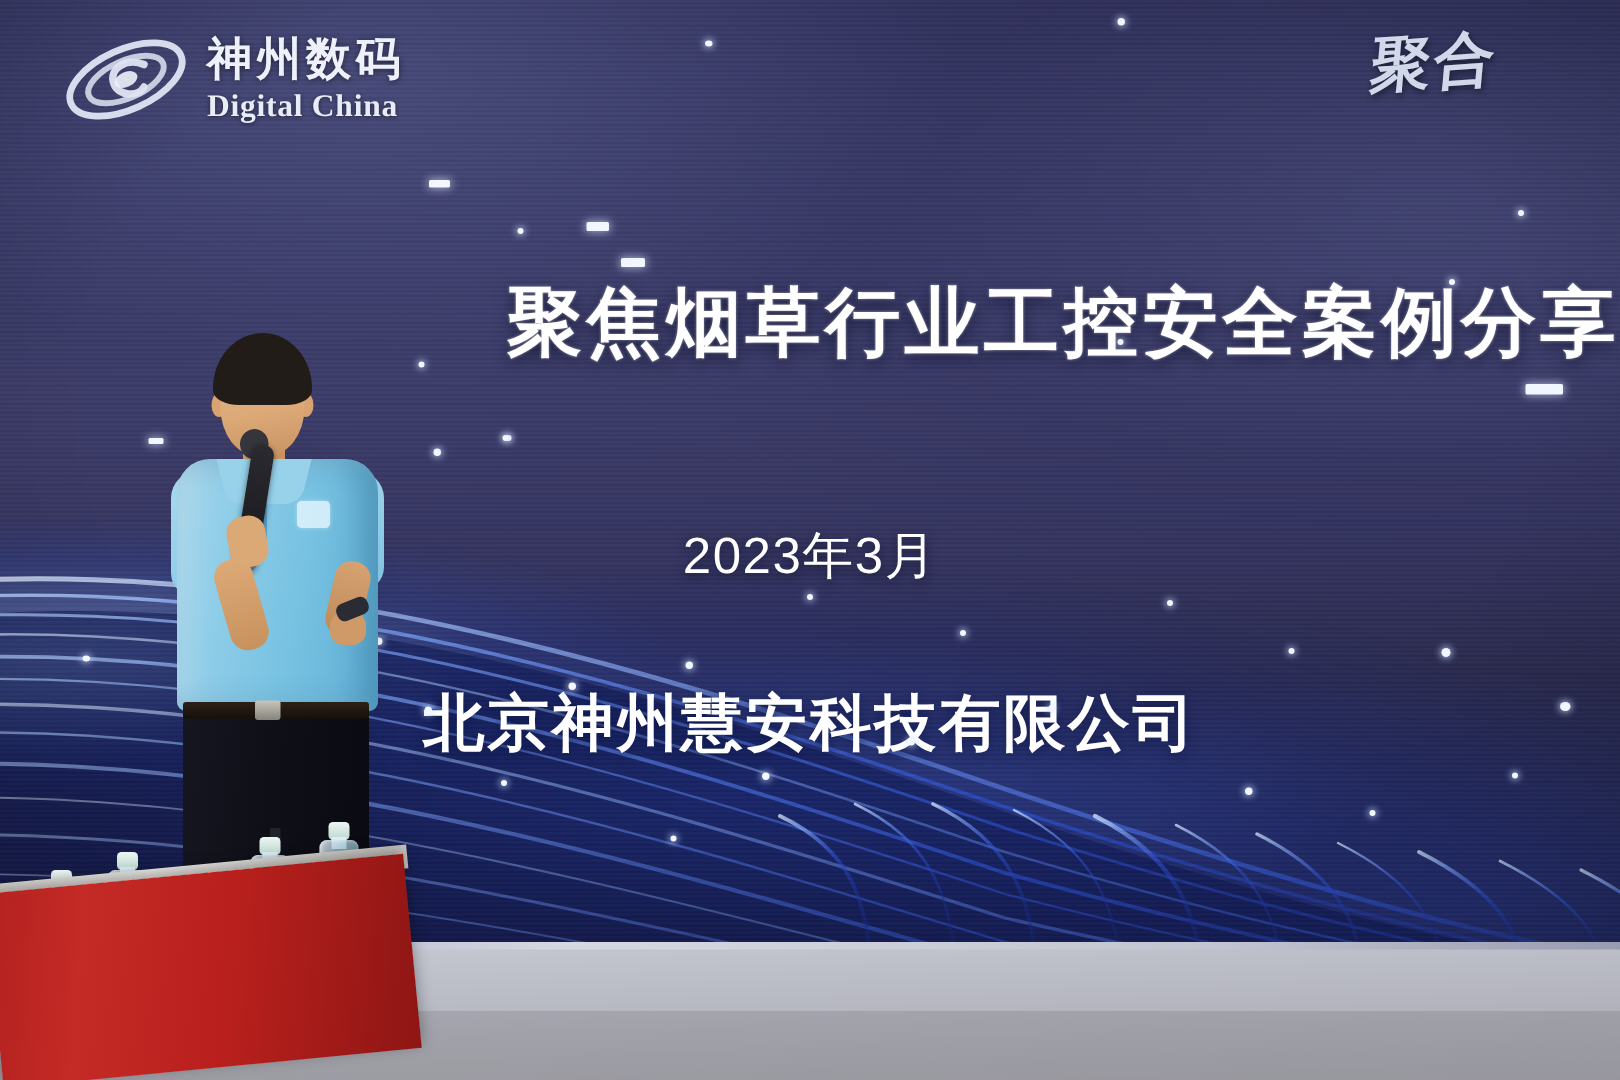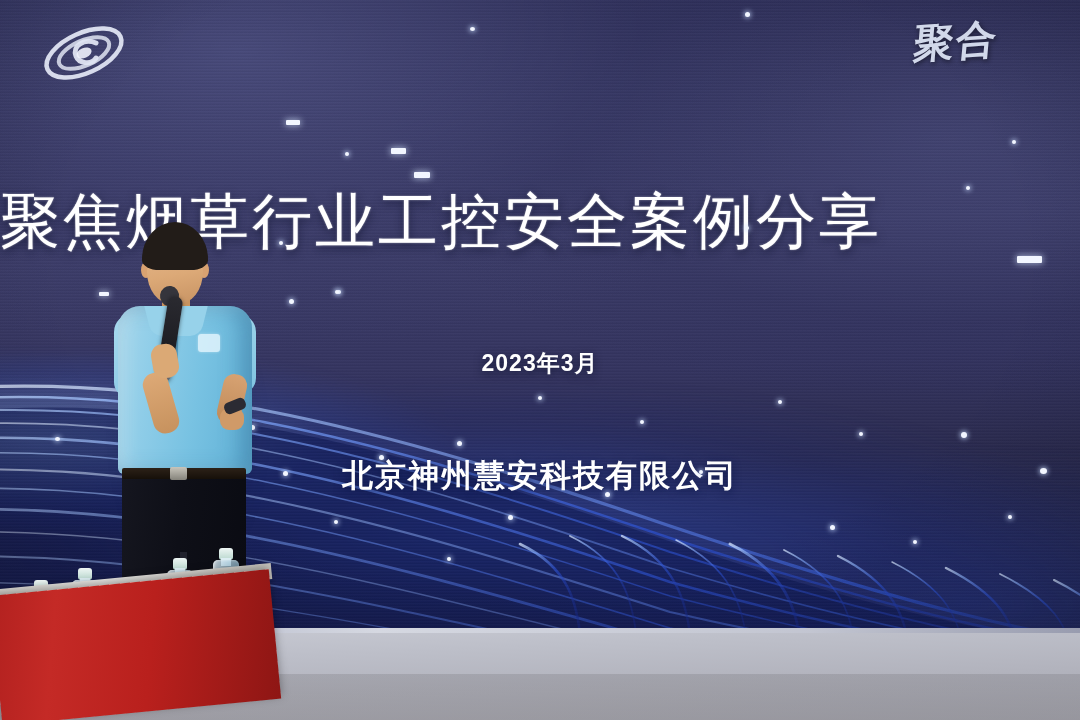--- a/index.html
+++ b/index.html
@@ -149,50 +149,50 @@
     letter-spacing: 3px;
     margin-top: -4px;
     text-shadow: 0 2px 6px rgba(0,0,0,.55);
   }
 
   .slide-title {
     position: absolute;
     left: 0;
     right: 0;
     top: 182px;
-    text-align: left;
-    font-size: 60px;
-    font-weight: normal;
+    text-align: right;
+    font-size: 50px;
+    font-weight: bold;
     color: #ffffff;
     letter-spacing: 3px;
     text-shadow:
       0 0 2px rgba(255,255,255,.5),
       0 3px 10px rgba(10,14,40,.65);
   }
 
   .slide-date {
     position: absolute;
     left: 0;
     right: 0;
     top: 348px;
     text-align: center;
-    font-size: 23px;
-    font-weight: bold;
+    font-size: 34px;
+    font-weight: normal;
     color: #ffffff;
     letter-spacing: 1px;
     text-shadow: 0 2px 8px rgba(10,14,40,.7);
   }
 
   .slide-company {
     position: absolute;
     left: 0;
     right: 0;
     top: 455px;
     text-align: center;
-    font-size: 31px;
+    font-size: 41px;
     font-weight: bold;
     color: #ffffff;
     letter-spacing: 2px;
     text-shadow: 0 2px 9px rgba(10,20,70,.8);
   }
 
   
   .stage-floor {
     position: absolute;
     left: 0;
@@ -524,20 +524,24 @@
 
     <div class="brand-logo" data-name="digital-china-logo">
       <svg class="brand-mark" viewBox="0 0 92 74" data-name="galaxy-swirl-icon" aria-hidden="true">
         <g fill="none" stroke="#dfe4f2" stroke-linecap="round">
           <ellipse cx="46" cy="37" rx="40" ry="20" transform="rotate(-24 46 37)" stroke-width="4.5" opacity="0.95"></ellipse>
           <ellipse cx="46" cy="37" rx="27" ry="12.5" transform="rotate(-24 46 37)" stroke-width="4" opacity="0.85"></ellipse>
           <path d="M58 27 C46 22 34 30 38 40 C41 48 54 49 58 42" stroke-width="5" opacity="0.95"></path>
         </g>
         <ellipse cx="46" cy="37" rx="8" ry="5" transform="rotate(-24 46 37)" fill="#eef1fb" opacity="0.9"></ellipse>
       </svg>
+      <div class="brand-words">
+        <div class="brand-cn" data-name="brand-name-cn">神州数码</div>
+        <div class="brand-en" data-name="brand-name-en">Digital China</div>
+      </div>
     </div>
 
     <div class="campaign-logo" data-name="campaign-logo">
       <div class="campaign-brush" data-name="campaign-brush-text">聚合</div>
     </div>
 
     <div class="slide-title" data-name="slide-title">聚焦烟草行业工控安全案例分享</div>
     <div class="slide-date" data-name="slide-date">2023年3月</div>
     <div class="slide-company" data-name="slide-company">北京神州慧安科技有限公司</div>
 

